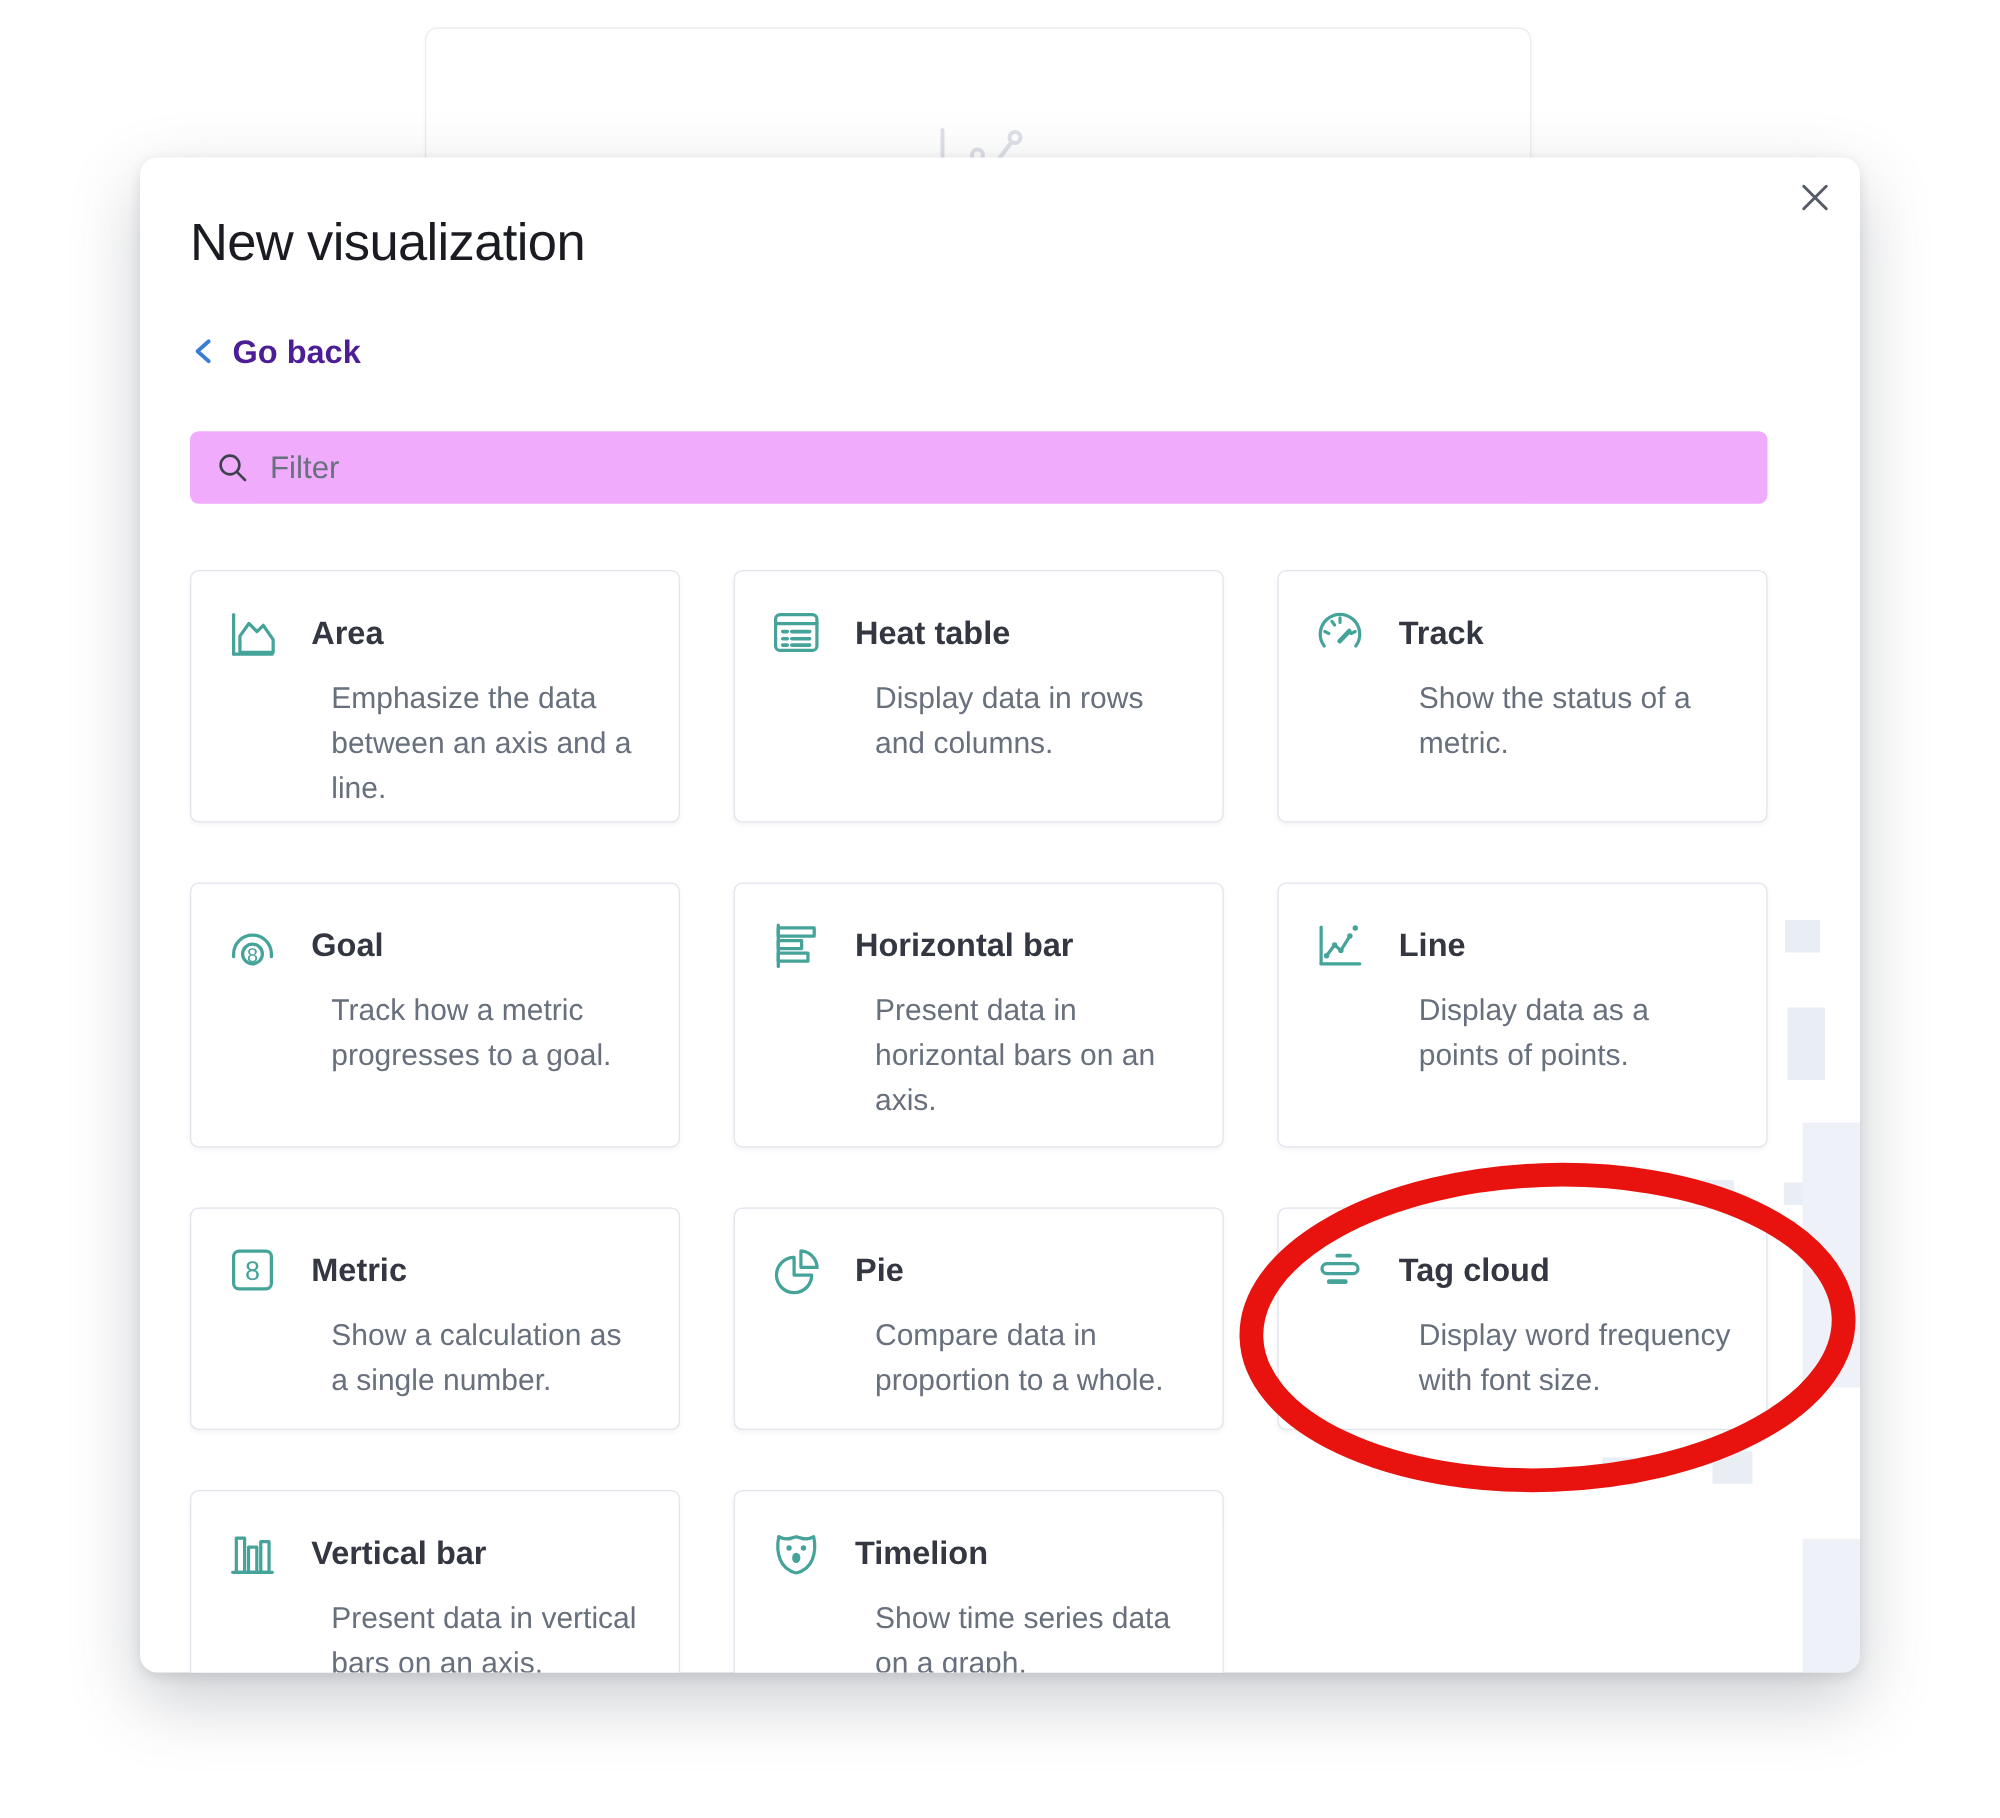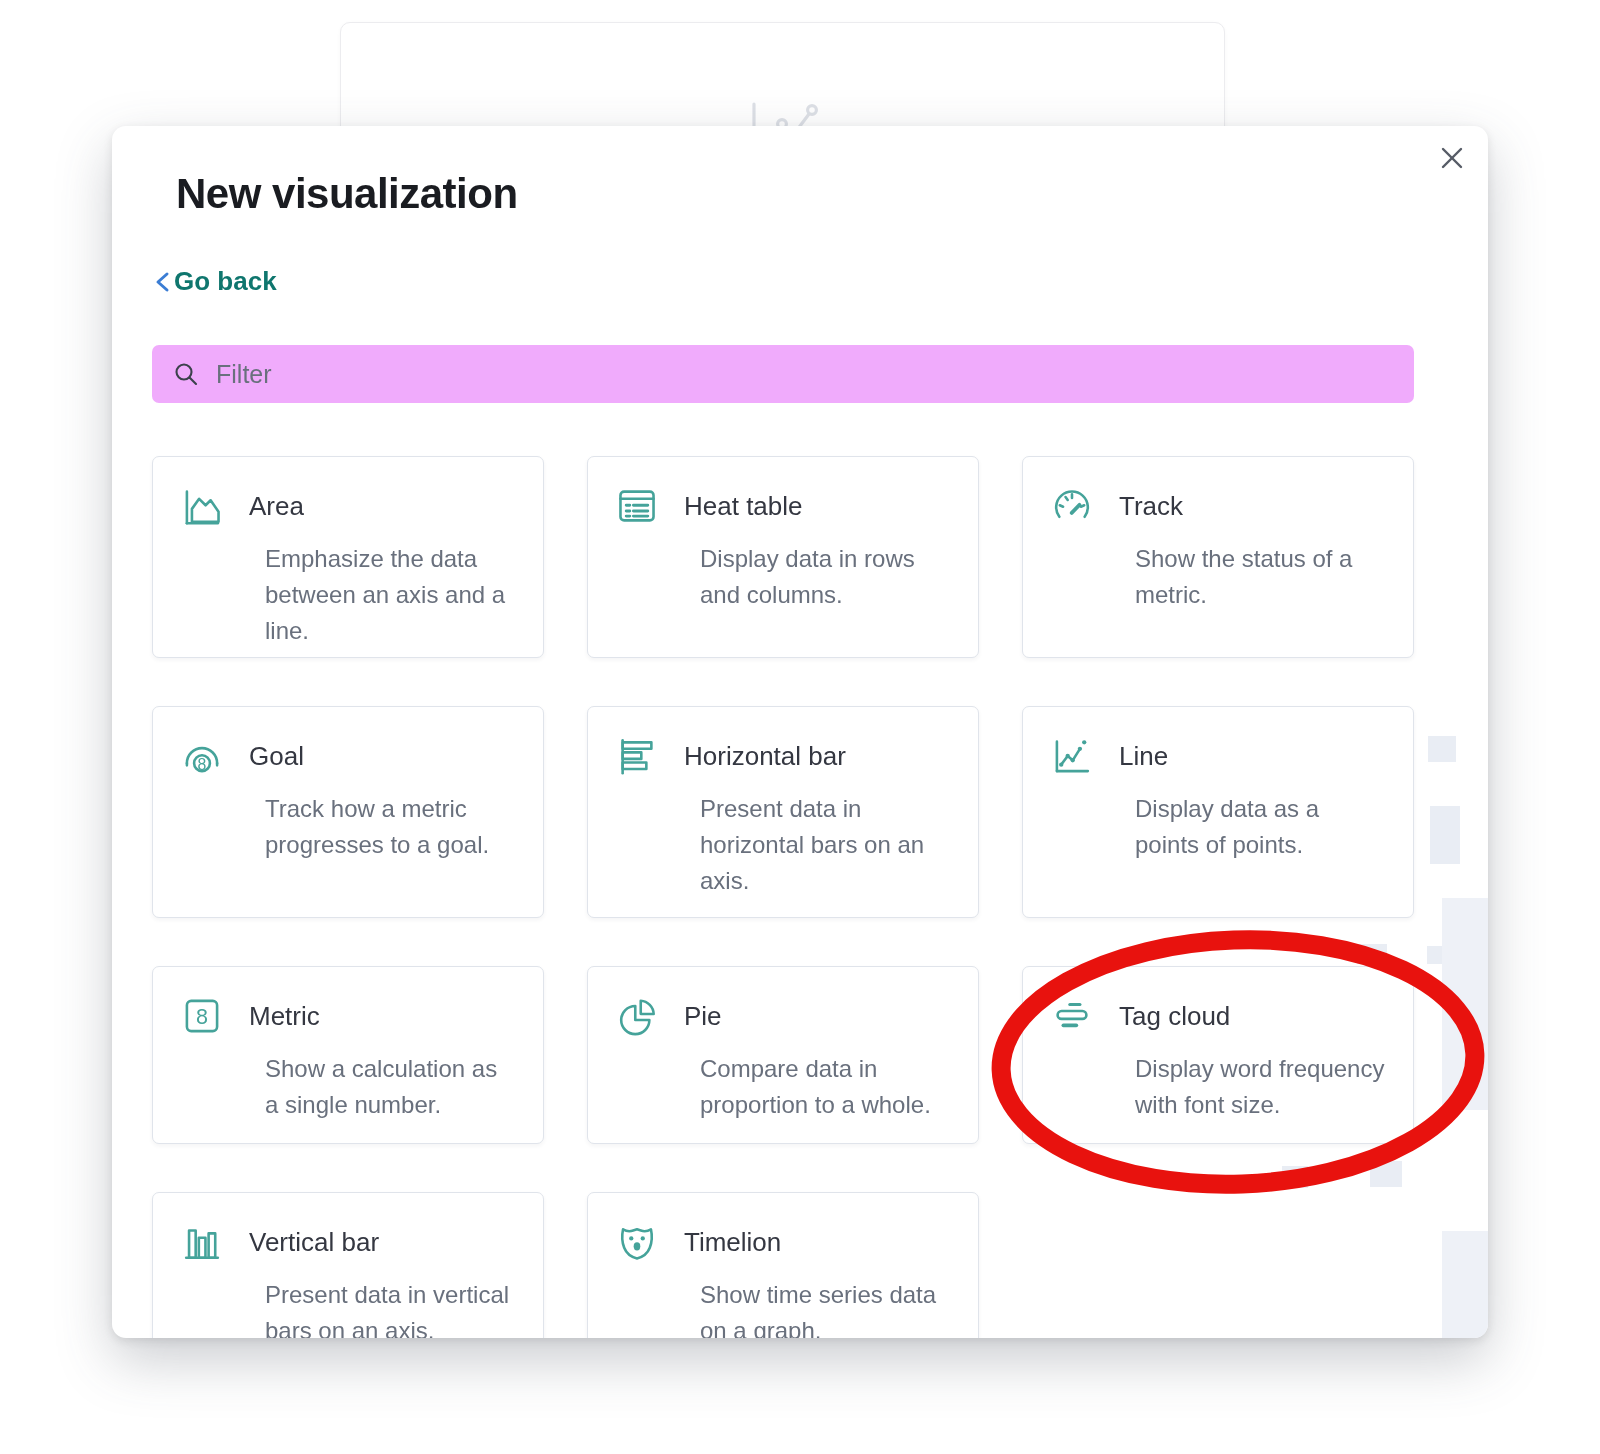--- a/index.html
+++ b/index.html
@@ -44,36 +44,36 @@
   .close-btn {
     position: absolute;
     top: 12px; right: 16px;
     width: 40px; height: 40px;
     background: none; border: none;
     cursor: pointer;
     display: flex; align-items: center; justify-content: center;
     z-index: 6;
   }
   .modal-title {
-    margin: 44px 64px 0;
+    margin: 44px 40px 0;
     font-size: 42px;
     line-height: 48px;
-    font-weight: 700;
+    font-weight: 400;
     letter-spacing: -0.5px;
     color: #1a1c21;
   }
   .go-back {
     margin: 48px 40px 0;
     display: inline-flex;
-    align-items: flex-end;
-    gap: 0;
+    align-items: flex-start;
+    gap: 12px;
     margin-left: 40px;
     font-size: 26px;
     font-weight: 700;
-    color: #0f766e;
+    color: #4c1d95;
     text-decoration: none;
     cursor: pointer;
   }
   .filter-box {
     position: relative;
     margin: 44px 40px 0;
     width: 1262px; height: 58px;
     background: #f0abfc;
     border-radius: 7px;
   }
@@ -120,21 +120,21 @@
     cursor: pointer;
   }
   .card .vis-icon {
     grid-column: 1; grid-row: 1;
     width: 46px; height: 46px;
   }
   .card .card-title {
     grid-column: 2; grid-row: 1;
     align-self: center;
     font-size: 26px;
-    font-weight: 400;
+    font-weight: 700;
     color: #343741;
   }
   .card .card-desc {
     grid-column: 2; grid-row: 2;
     margin-top: 12px;
     font-size: 24px;
     line-height: 36px;
     color: #69707d;
     margin-left: 16px;
   }

